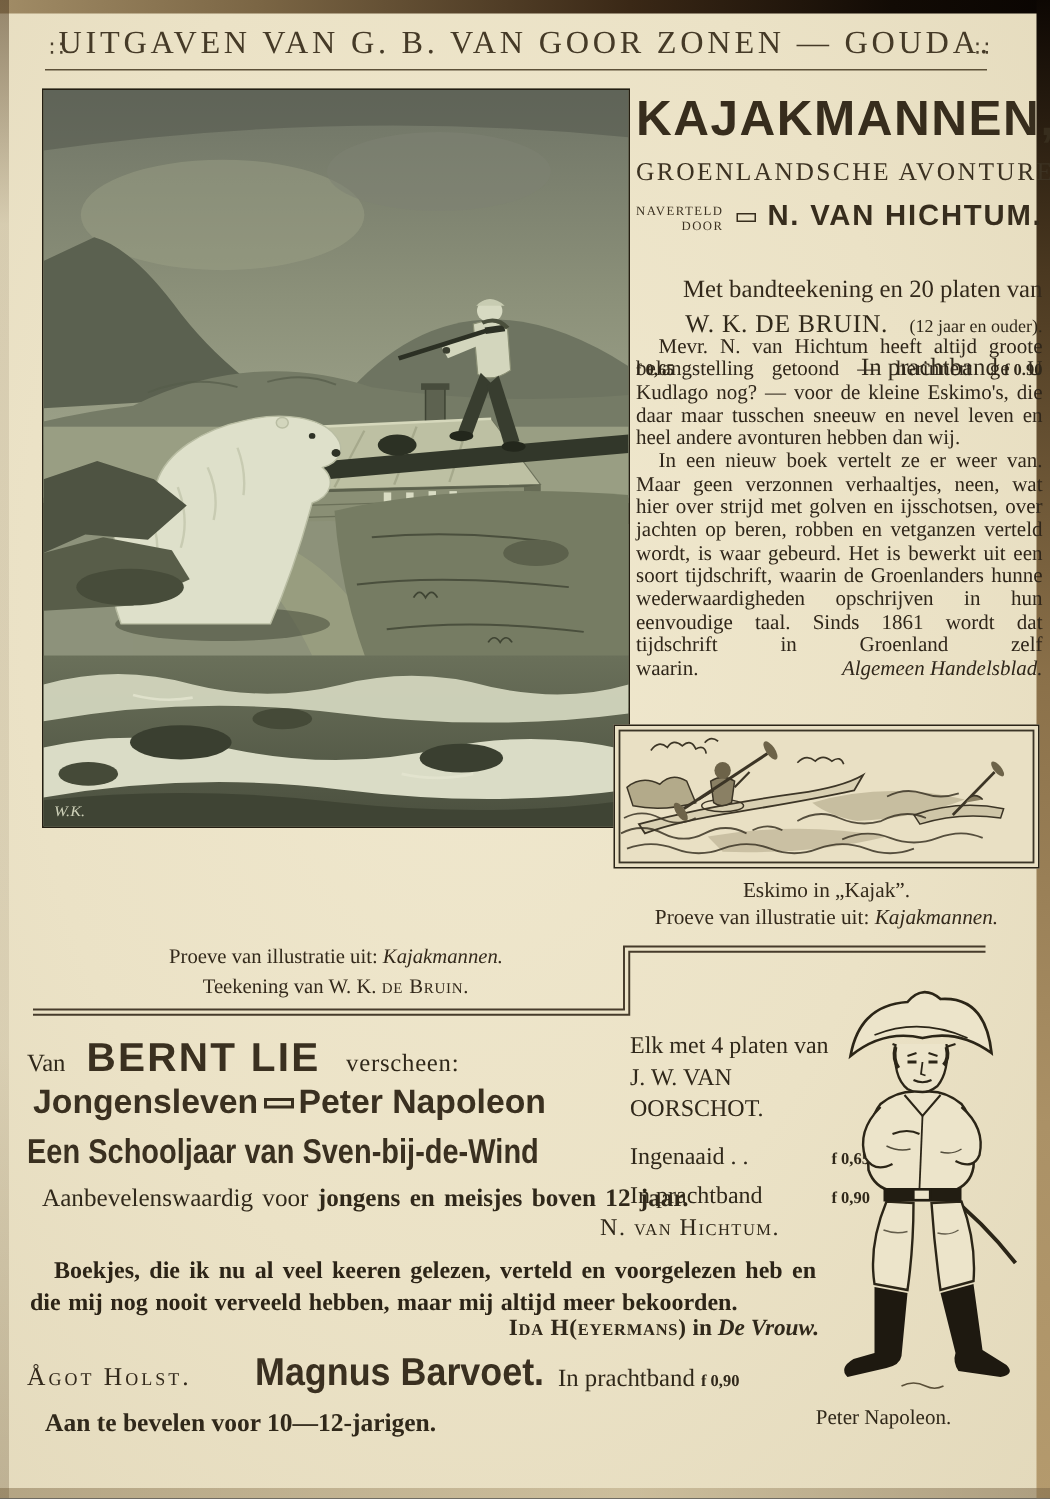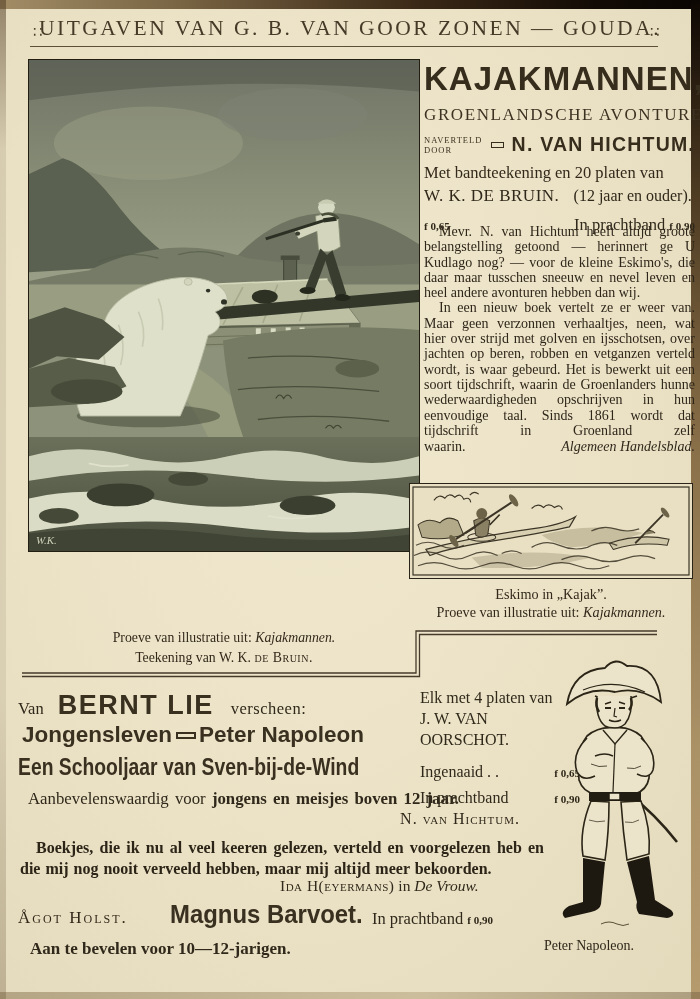--- a/index.html
+++ b/index.html
@@ -21,32 +21,32 @@
   .header-mark { position:absolute; top:23px; font-family:"DejaVu Sans", sans-serif; font-size:15px; color:#4a3f2c; }
   .mark-left { left:33px; } .mark-right { left:650px; }
   .header-title { position:absolute; top:16px; left:0; width:100%; text-align:center;
     font-size:21.5px; letter-spacing:2.5px; color:#453a27; }
   .header-rule { position:absolute; top:46px; left:30px; width:628px; border-top:1.6px solid #5c5038; }
 
   .main-illo { position:absolute; left:28px; top:59px; width:392px; height:493px;
     border:1.5px solid #241e12; background:#8d927b; }
   .main-illo svg { display:block; width:100%; height:100%; }
 
-  .kajak-col { position:absolute; left:424px; top:62px; width:271px; }
+  .kajak-col { position:absolute; left:424px; top:62px; width:271px;text-align:right; }
   .kajak-title { font-family:"Liberation Sans", sans-serif; font-weight:800; font-size:33px;
     letter-spacing:1px; color:#372d1d; line-height:1; white-space:nowrap; }
   .kajak-sub { margin-top:10px; font-size:17px; letter-spacing:1.6px; color:#3c3222; white-space:nowrap; }
   .author-row { margin-top:8px; display:flex; align-items:center; }
   .retold { font-size:8.5px; letter-spacing:1px; line-height:10px; color:#3c3222; }
   .orn-rect { display:inline-block; width:15px; height:6px; border:1.5px solid #372d1d; margin:0 8px 0 9px; }
   .kajak-author { font-family:"Liberation Sans", sans-serif; font-weight:800; font-size:19.5px;
     letter-spacing:1.2px; color:#372d1d; white-space:nowrap; }
-  .binding { margin-top:7px; font-size:16.5px; color:#33291b; }
+  .binding { margin-top:27px; font-size:16.5px; color:#33291b; }
   .illustrator-row { margin-top:3px; font-size:17px; letter-spacing:.5px; }
-  .age-note { font-size:16px; letter-spacing:0; }
+  .age-note { font-size:12px; letter-spacing:0; }
   .price-row { margin-top:9px; display:flex; justify-content:space-between; align-items:baseline; font-size:16.5px; }
   .price-num { font-family:Liberation Serif, serif; font-weight:700; font-size:11px; }
 
   .review { position:absolute; left:424px; top:224px; width:271px;
     font-size:14px; line-height:15.3px; color:#2f261a; text-align:justify; }
   .review p { text-indent:15px; margin:0; }
   .force-justify { text-align-last: justify; }
   .review-last { display:flex; justify-content:space-between; margin-top:1px; }
   .review-source { font-style:italic; }
 
@@ -80,22 +80,22 @@
   .plate-price { display:flex; justify-content:space-between; align-items:baseline; }
   .pp1 { margin-top:11px; } .pp2 { margin-top:3px; }
 
   .recommend-row { position:absolute; left:28px; top:789px; width:515px; font-size:16.8px; word-spacing:2px; }
   .recommend-author { position:absolute; left:240px; top:810px; width:280px; text-align:right;
     font-variant:small-caps; font-size:16px; letter-spacing:1px; }
 
   .quote-block { position:absolute; left:18px; top:835px; width:528px; font-weight:700;
     font-size:16px; line-height:21px; text-align:justify; word-spacing:1px; color:#2c2417; }
   .quote-block p { text-indent:16px; margin:2px; }
-  .quote-attrib { position:absolute; left:280px; top:877px; width:266px; 
-    font-weight:400; font-size:15.5px; }
+  .quote-attrib { position:absolute; left:280px; top:877px; width:266px; text-align:right;
+    font-weight:700; font-size:15.5px; }
   .quote-attrib .it { font-style:italic; }
 
   .agot { position:absolute; left:18px; top:908px; font-size:17px; letter-spacing:2px;
     font-variant:small-caps; color:#33291b;text-align:center; }
   .magnus-title { position:absolute; left:170px; top:899px; font-family:"Liberation Sans", sans-serif;
     font-weight:800; font-size:26px; color:#3a3020; white-space:nowrap;
     transform:scaleX(.92); transform-origin:left; }
   .magnus-price { position:absolute; left:372px; top:909px; font-size:16.5px; }
   .bevelen { position:absolute; left:30px; top:939px; font-weight:700; font-size:17px; }
   .commissie { position:absolute; left:332px; top:941px; font-size:16.5px; }

